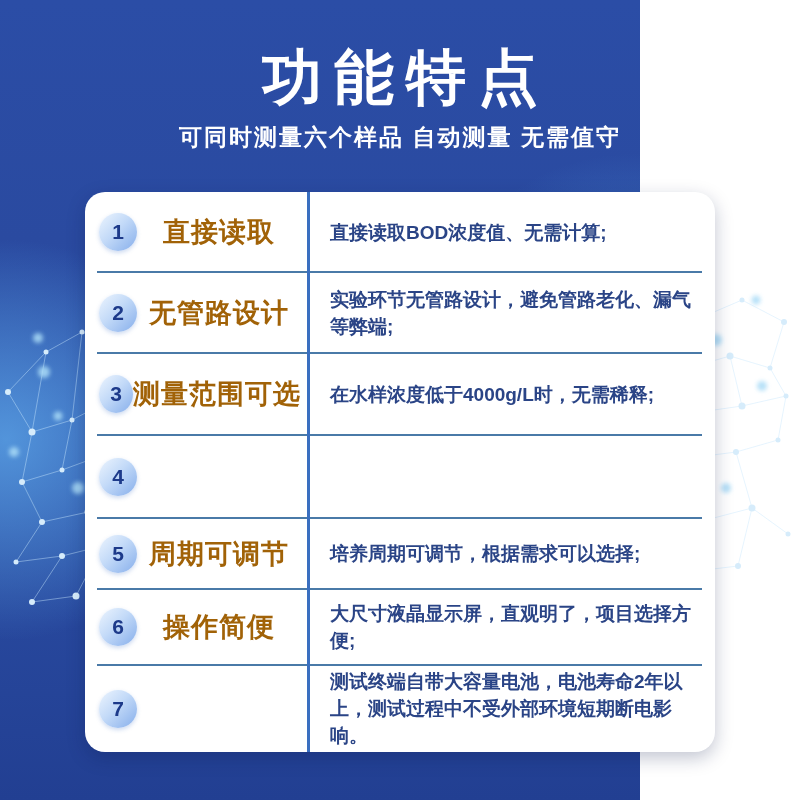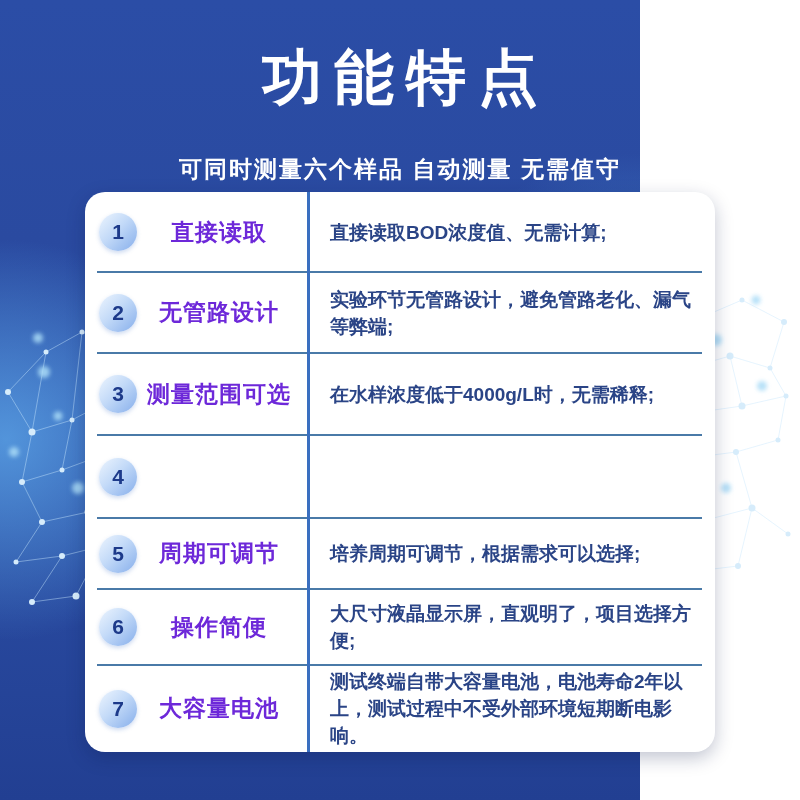--- a/index.html
+++ b/index.html
@@ -34,21 +34,21 @@
     color: #ffffff;
   }
   .page-title {
     font-size: 60px;
     font-weight: 900;
     letter-spacing: 12px;
     padding-left: 12px; 
     line-height: 1;
   }
   .page-subtitle {
-    margin-top: 48px;
+    margin-top: 16px;
     font-size: 23px;
     font-weight: 700;
     letter-spacing: 2px;
     line-height: 1.2;
   }
   .card {
     position: absolute;
     left: 85px;
     top: 192px;
     width: 630px;
@@ -108,23 +108,23 @@
     font-size: 21px;
     font-weight: 700;
     display: flex;
     align-items: center;
     justify-content: center;
     box-shadow: 0 2px 4px rgba(60, 110, 200, 0.25);
   }
   .row-title {
     flex: 1;
     text-align: center;
-    font-size: 23px;
+    font-size: 27px;
     font-weight: 700;
-    color: #6d28d9;
+    color: #a16207;
     letter-spacing: 1px;
     padding-right: 6px;
     white-space: nowrap;
   }
   .row-desc {
     flex: 1;
     padding: 0 20px 0 23px;
     font-size: 19px;
     font-weight: 600;
     line-height: 27px;
@@ -257,21 +257,20 @@
         <div class="row-left">
           <div class="badge">6</div>
           <div class="row-title">操作简便</div>
         </div>
         <div class="row-desc">大尺寸液晶显示屏，直观明了，项目选择方便;</div>
       </div>
 
       <div class="feature-row">
         <div class="row-left">
           <div class="badge">7</div>
-          <div class="row-title">大容量电池</div>
         </div>
         <div class="row-desc">测试终端自带大容量电池，电池寿命2年以上，测试过程中不受外部环境短期断电影响。</div>
       </div>
 
     </div>
     <div class="v-divider"></div>
   </div>
 
 </div>
 

